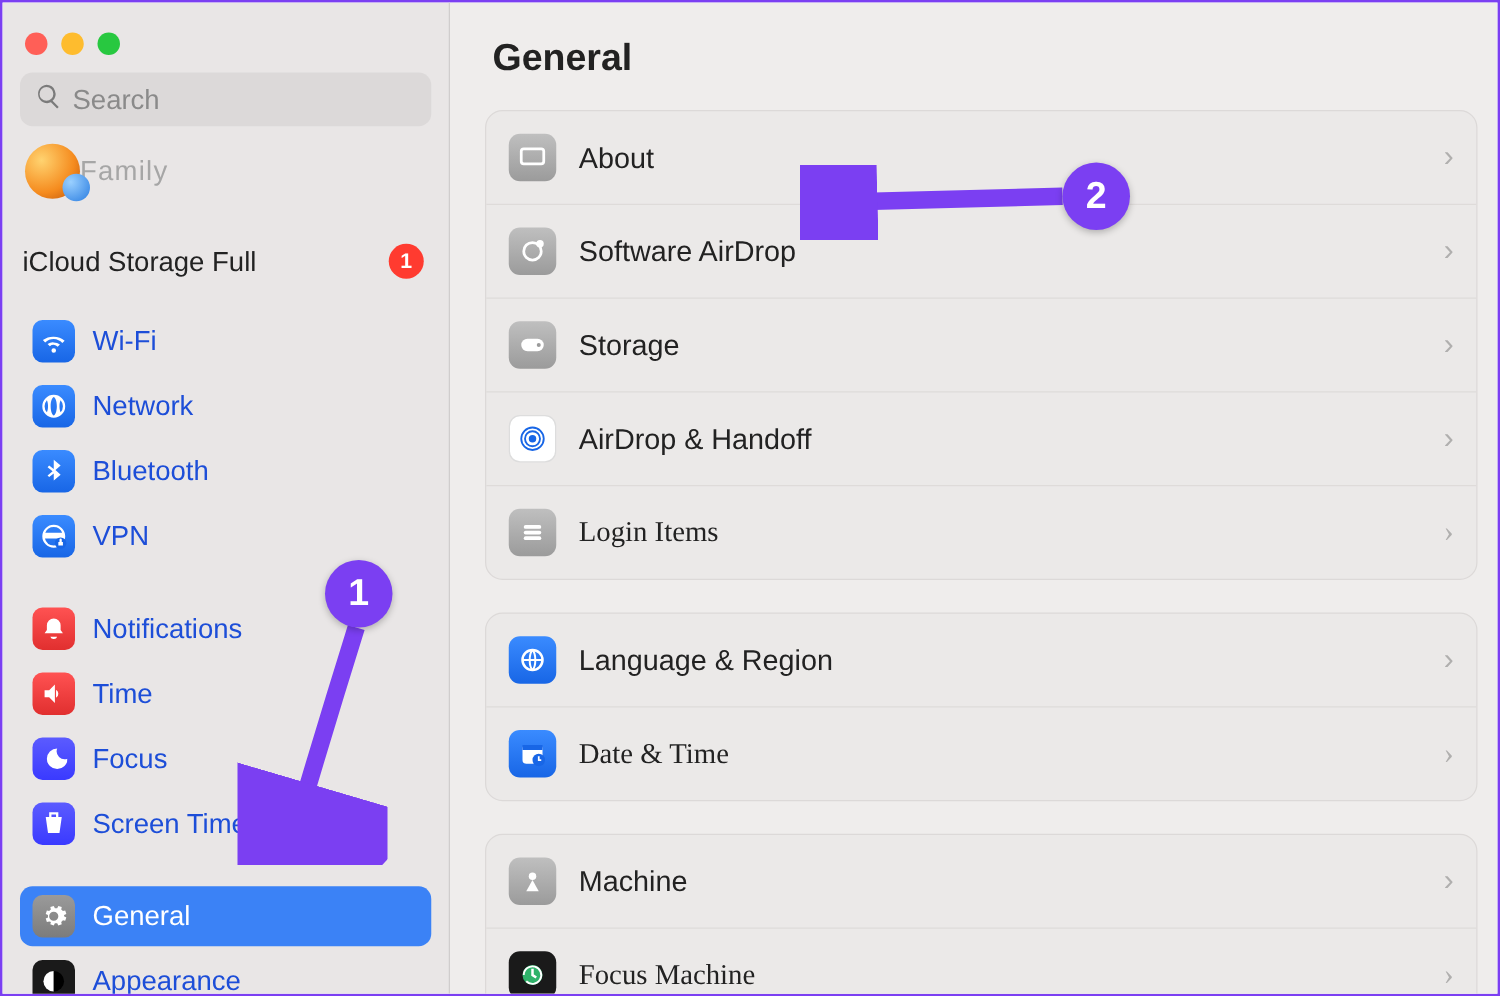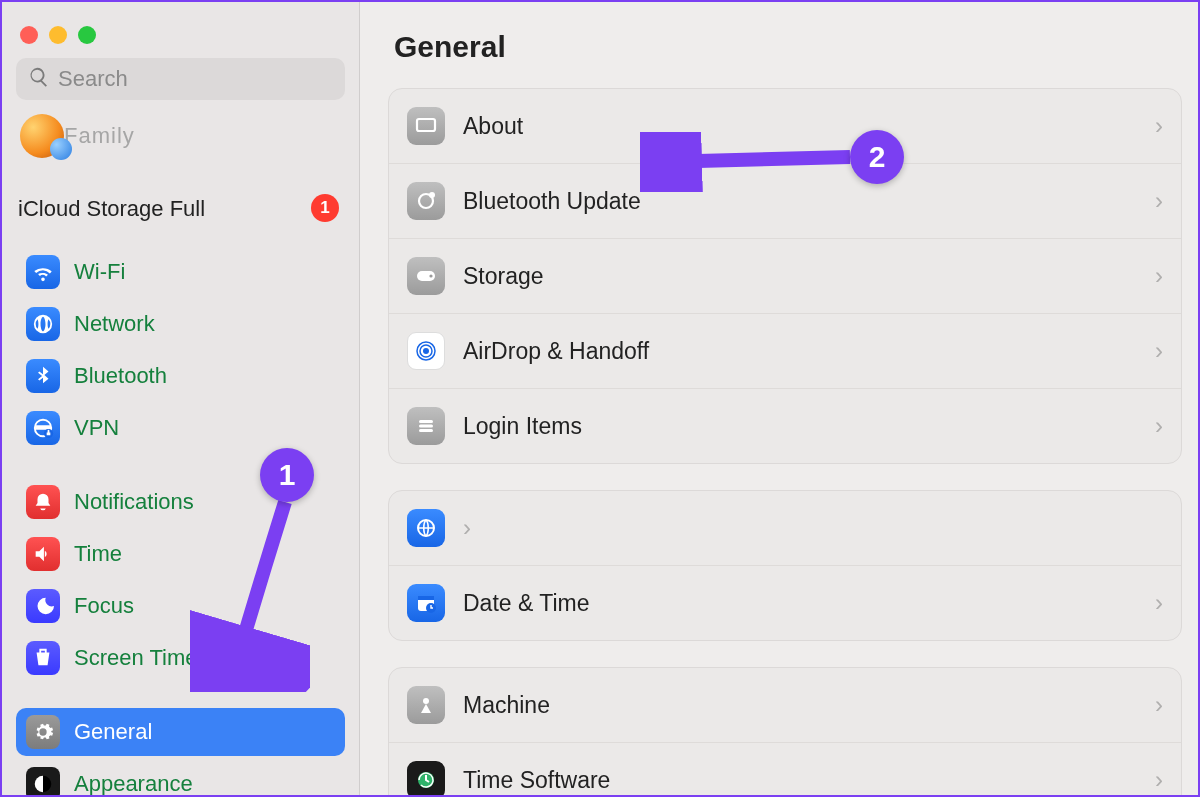--- a/index.html
+++ b/index.html
@@ -66,21 +66,21 @@
   }
   .badge {
     background:#ff3b30; color:#fff; font-size:17px; font-weight:600;
     min-width:28px; height:28px; border-radius:14px;
     display:flex; align-items:center; justify-content:center;
   }
   .side-list { display:flex; flex-direction:column; gap:4px; margin-top:4px;}
   .side-item {
     display:flex; align-items:center; gap:14px;
     padding:7px 10px; border-radius:10px;
-    font-size:22px; color:#15803d;
+    font-size:22px; color:#1d4ed8;
     cursor:pointer;
   }
   .side-item.selected { background:#3b82f6; color:#fff; }
   .side-icon {
     width:34px; height:34px; border-radius:8px;
     display:flex; align-items:center; justify-content:center;
     flex:0 0 auto;
   }
   .side-icon svg { width:22px; height:22px; fill:#fff; }
   .ic-blue   { background: linear-gradient(#3a8bff,#1866e6); }
@@ -100,21 +100,21 @@
   .panel {
     background:#ebe9e8; border:1px solid #dcd9d8; border-radius:14px;
     margin-bottom: 26px;
   }
   .row {
     display:flex; align-items:center; gap:18px;
     padding:18px 18px;
     border-bottom:1px solid #dedbd9;
     cursor:pointer;
   }
-  .row:last-child { border-bottom:none; }
+  .row:last-child { border-bottom:none;font-family:Liberation Serif, serif; }
   .row-icon {
     width:38px; height:38px; border-radius:9px;
     background:linear-gradient(#bfbfbf,#9b9b9b);
     display:flex; align-items:center; justify-content:center;
     flex:0 0 auto;
   }
   .row-icon svg { width:24px; height:24px; fill:#fff; }
   .row-icon.blue { background:linear-gradient(#3a8bff,#1866e6); }
   .row-icon.black { background:#1a1a1a; }
   .row-label { font-size:23px; color:#222; flex:1; }
@@ -278,21 +278,21 @@
         <span class="row-label">About</span>
         <span class="chevron">›</span>
       </div>
       <div class="row">
         <span class="row-icon">
             <svg viewBox="0 0 24 24">
               <circle cx="12" cy="12" r="7" fill="none" stroke="#fff" stroke-width="2.2"></circle>
               <circle cx="18" cy="6" r="3" fill="#fff"></circle>
             </svg>
           </span>
-        <span class="row-label">Bluetooth Update</span>
+        <span class="row-label">Software AirDrop</span>
         <span class="chevron">›</span>
       </div>
       <div class="row">
         <span class="row-icon">
             <svg viewBox="0 0 24 24">
               <rect x="3" y="7" width="18" height="10" rx="5" fill="#fff"></rect>
               <circle cx="17" cy="12" r="1.6" fill="#9b9b9b"></circle>
             </svg>
           </span>
         <span class="row-label">Storage</span>
@@ -323,20 +323,21 @@
     </div>
 
     <div class="panel">
       <div class="row">
         <span class="row-icon blue">
             <svg viewBox="0 0 24 24">
               <circle cx="12" cy="12" r="8" fill="none" stroke="#fff" stroke-width="2"></circle>
               <path d="M4 12h16M12 4c3 3 3 13 0 16M12 4c-3 3-3 13 0 16" stroke="#fff" stroke-width="1.6" fill="none"></path>
             </svg>
           </span>
+        <span class="row-label">Language &amp; Region</span>
         <span class="chevron">›</span>
       </div>
       <div class="row">
         <span class="row-icon blue">
             <svg viewBox="0 0 24 24">
               <rect x="4" y="5" width="16" height="15" rx="3" fill="#fff"></rect>
               <rect x="4" y="5" width="16" height="4" fill="#1866e6"></rect>
               <circle cx="17" cy="17" r="5" fill="#1866e6"></circle>
               <path d="M17 14v3h2" stroke="#fff" stroke-width="1.4" fill="none"></path>
             </svg>
@@ -358,21 +359,21 @@
         <span class="chevron">›</span>
       </div>
       <div class="row">
         <span class="row-icon black">
             <svg viewBox="0 0 24 24">
               <circle cx="12" cy="12" r="8" fill="#2fb36a"></circle>
               <path d="M12 7v5l3 2" stroke="#fff" stroke-width="2" fill="none"></path>
               <path d="M5 12a7 7 0 1 1 2 5" stroke="#fff" stroke-width="1.5" fill="none"></path>
             </svg>
           </span>
-        <span class="row-label">Time Software</span>
+        <span class="row-label">Focus Machine</span>
         <span class="chevron">›</span>
       </div>
     </div>
 
     <div class="ann-circle" style="left:490px; top:128px;">2</div>
     <svg class="ann-arrow" style="left:280px; top:130px;" width="220" height="60">
       <defs>
           <marker id="ah2" markerWidth="14" markerHeight="14" refX="3" refY="7" orient="auto">
             <path d="M0,0 L14,7 L0,14 Z" fill="#7b3ff2"></path>
           </marker>

